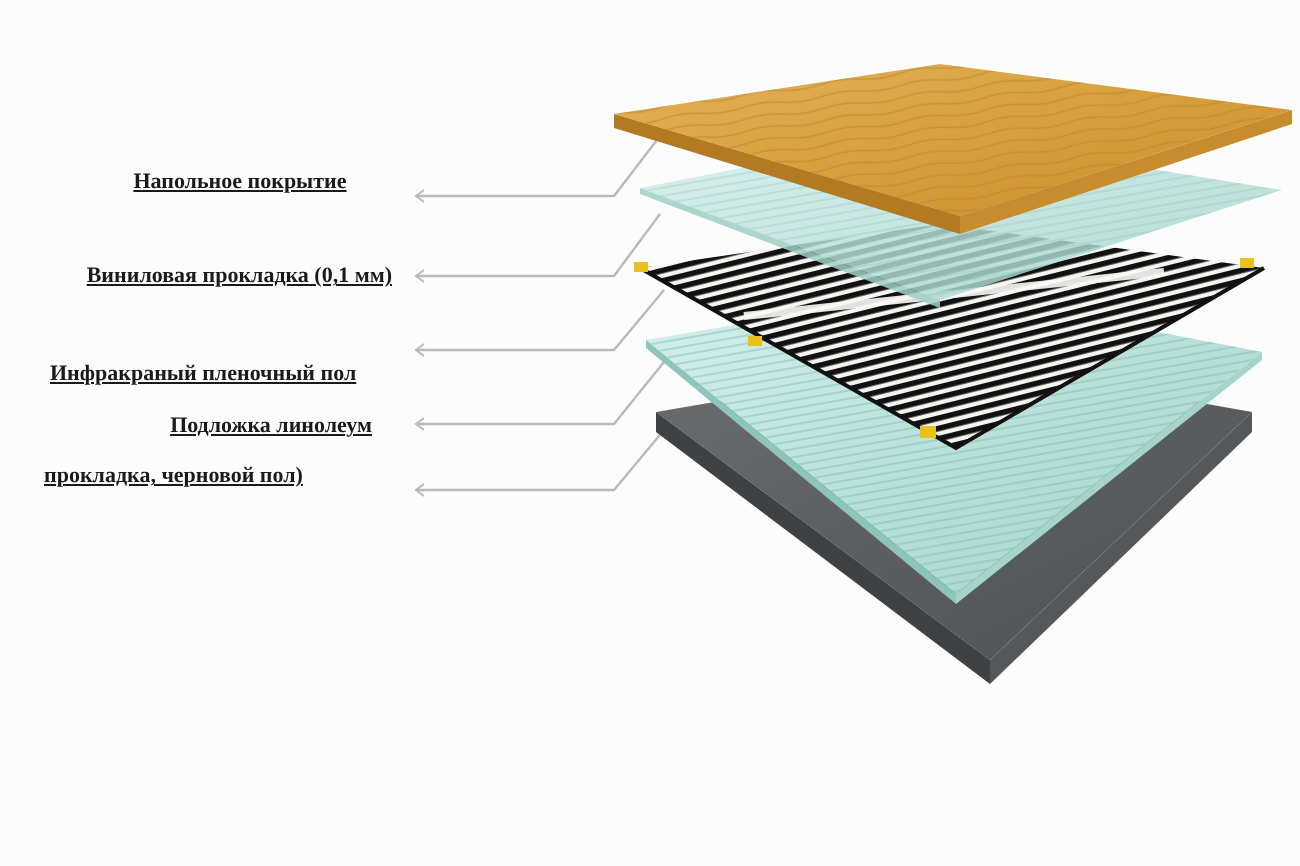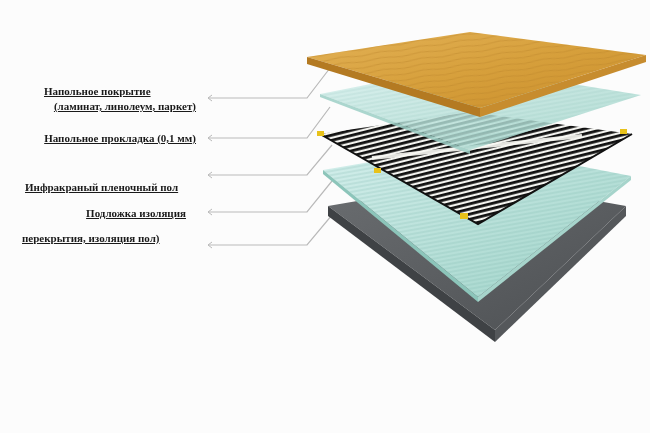--- a/index.html
+++ b/index.html
@@ -7,34 +7,33 @@
          font-family:"Liberation Serif", "DejaVu Serif", serif; }
   .label { position:absolute; font-weight:bold; font-size:11px; line-height:15px; color:#1a1a1a;
            text-decoration:underline; text-underline-offset:1px; white-space:nowrap; }
   .label.right { text-align:right; }
   svg.diagram { position:absolute; left:0; top:0; }
 </style>
 </head>
 <body>
 
 <div class="label right" style="left:38px; top:84px; width:158px;">
-  <div style="text-align:left; padding-left:6px;">Напольное покрытие</div>
-  <div>(ламинат, линолеум, паркет)</div>
+  <div style="text-align:center; padding-left:6px;">Напольное покрытие</div>
 </div>
 <div class="label right" style="left:20px; top:131px; width:176px;">
-  <div>Напольное прокладка (0,1 мм)</div>
+  <div>Виниловая прокладка (0,1 мм)</div>
 </div>
 <div class="label" style="left:25px; top:168px;margin-top:12px;">
   <div>Инфракраный пленочный пол</div>
 </div>
 <div class="label right" style="left:40px; top:206px; width:146px;">
-  <div>Подложка изоляция</div>
+  <div>Подложка линолеум</div>
 </div>
 <div class="label" style="left:22px; top:231px;">
-  <div>перекрытия, изоляция пол)</div>
+  <div>прокладка, черновой пол)</div>
 </div>
 
 <svg class="diagram" width="650" height="433" viewBox="0 0 650 433">
   <defs>
     <linearGradient id="woodTop" x1="0" y1="0" x2="1" y2="1">
       <stop offset="0" stop-color="#e3b257"></stop>
       <stop offset="0.5" stop-color="#d7a03c"></stop>
       <stop offset="1" stop-color="#c98d2a"></stop>
     </linearGradient>
     <pattern id="grain" width="40" height="6" patternUnits="userSpaceOnUse" patternTransform="rotate(-8)">

